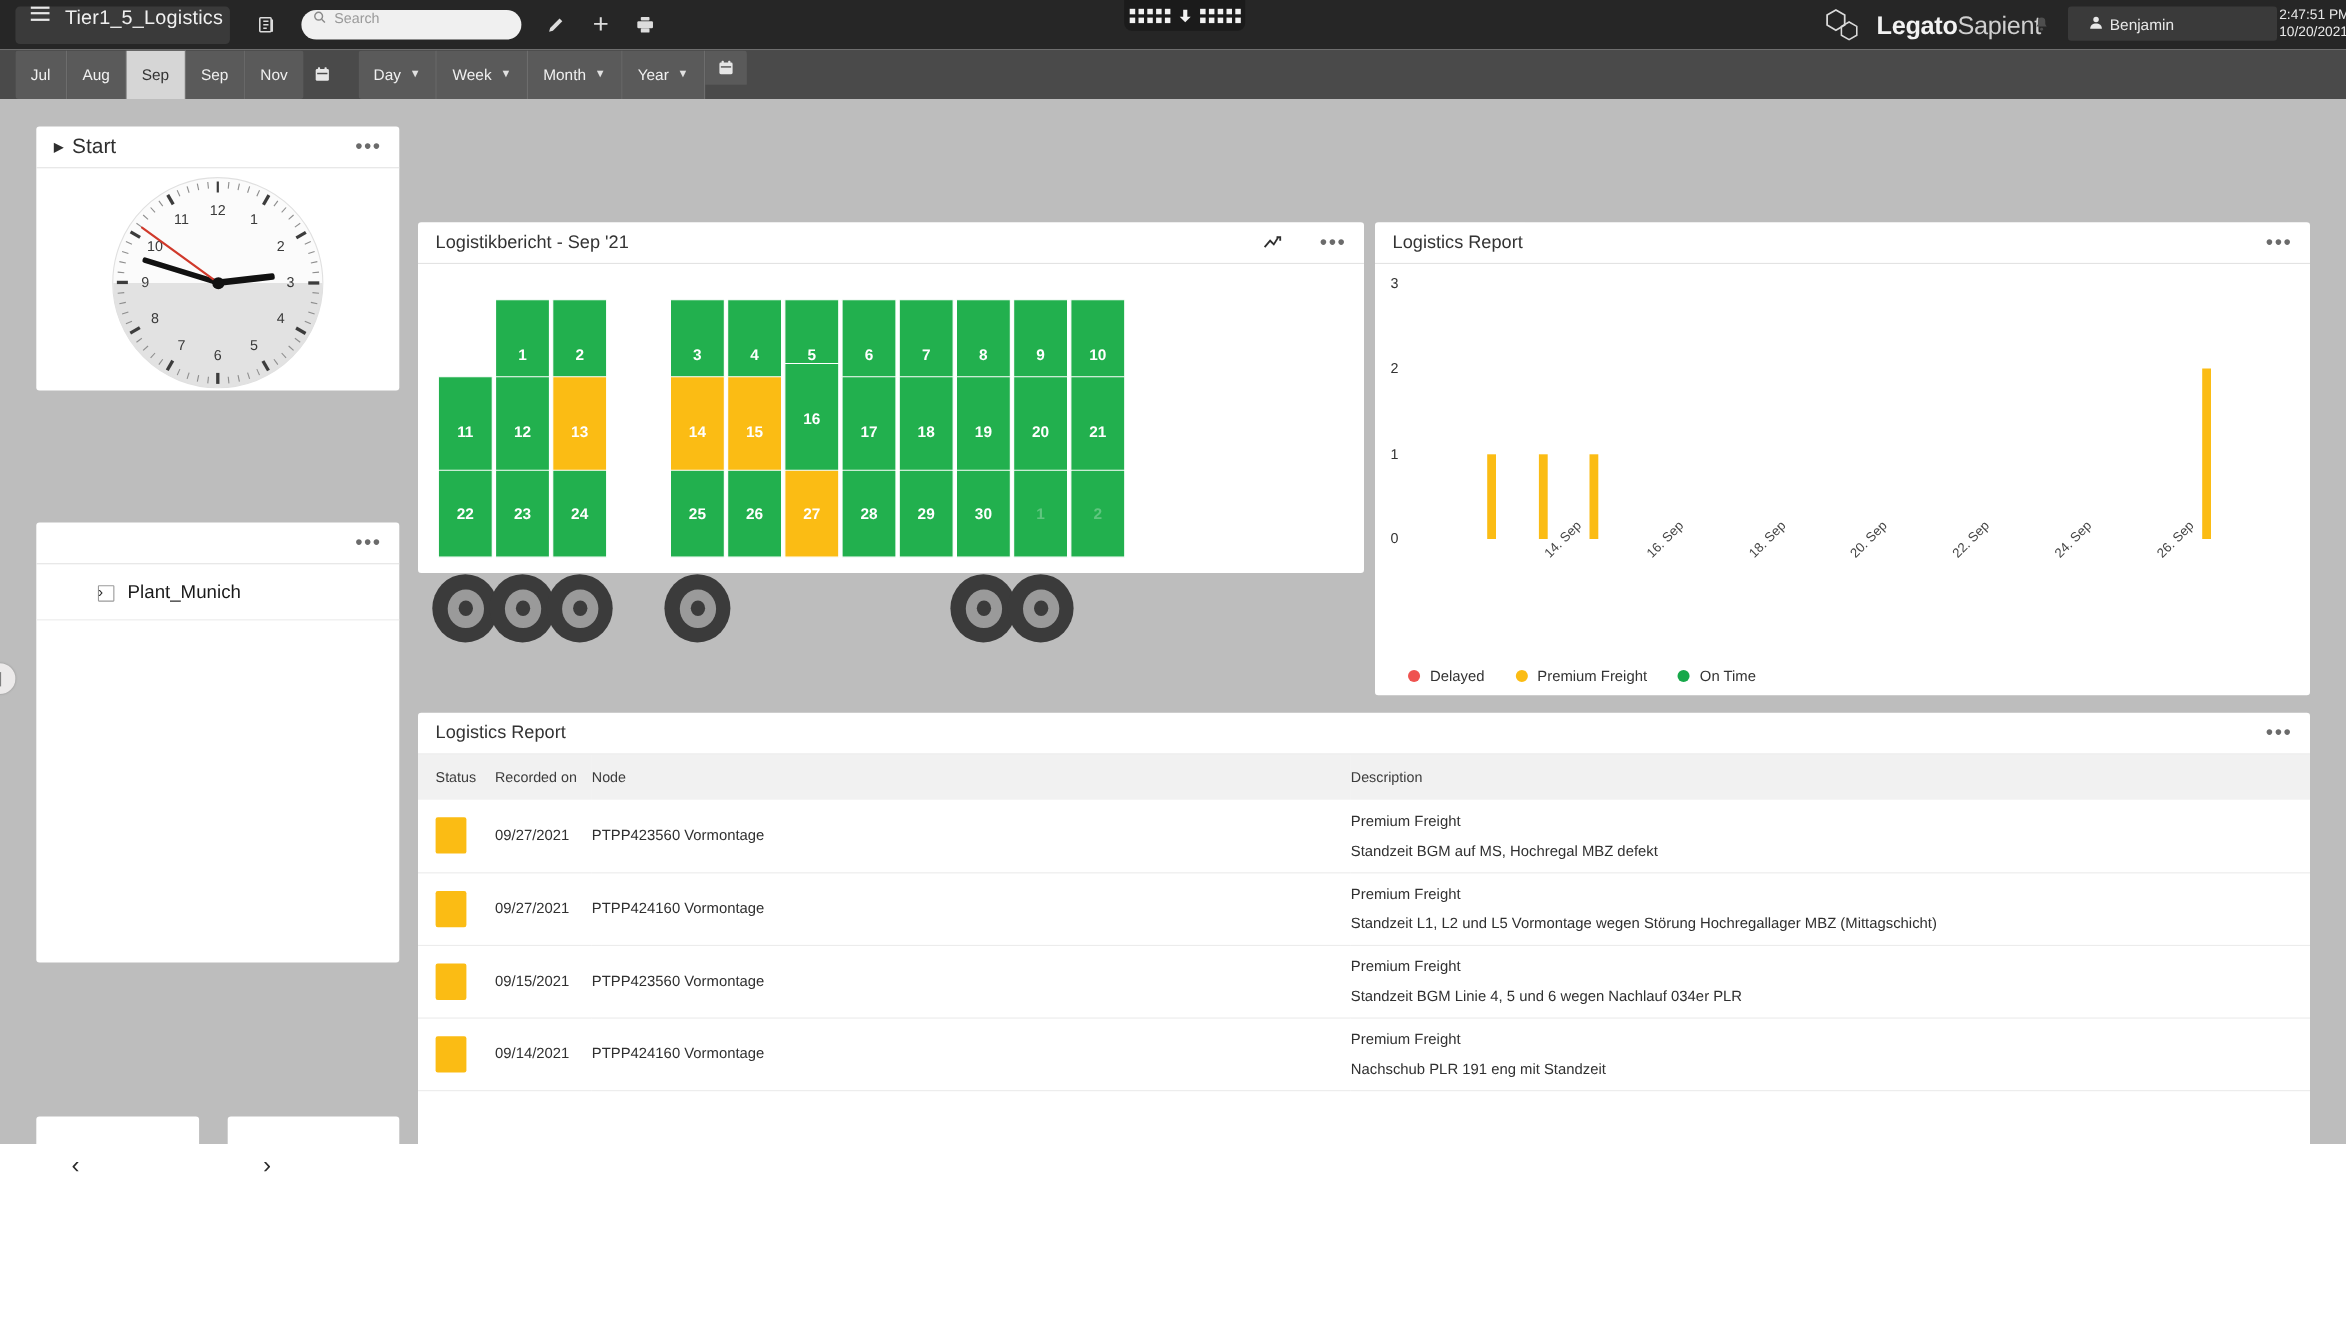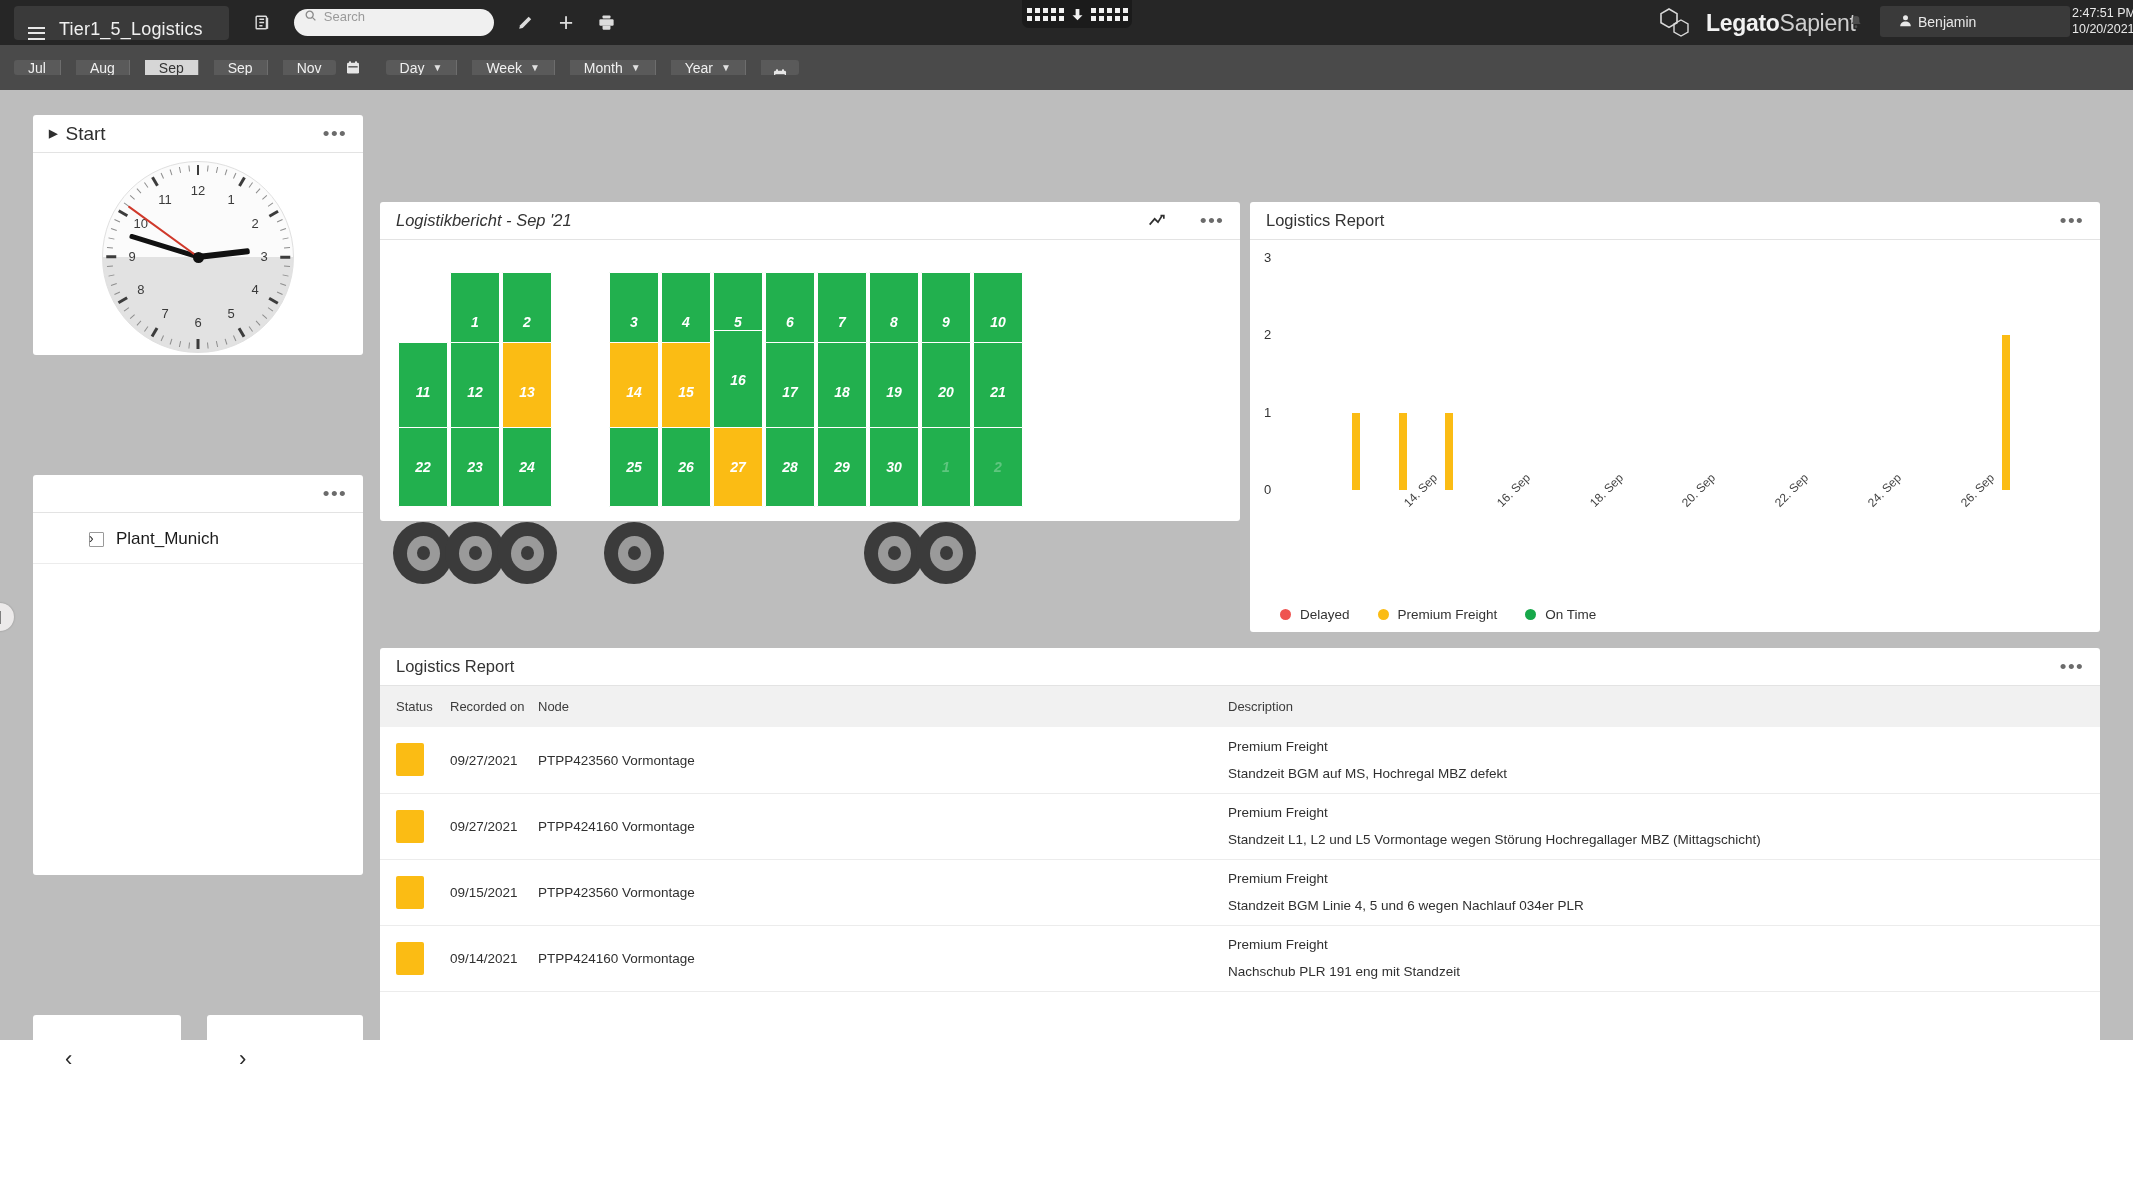--- a/index.html
+++ b/index.html
@@ -10,23 +10,23 @@
     overflow: hidden;
     position: relative;
   }
 
   
   .topbar {
     position: absolute; top: 0; left: 0; width: 2133px; height: 45px;
     background: #262626; display: flex; align-items: center;
   }
   .app-pill {
-    display: flex; align-items: flex-end; gap: 14px;
+    display: flex; align-items: flex-start; gap: 14px;
     background: #3a3a3a; border-radius: 4px;
-    height: 34px; padding: 0 26px 0 14px; margin-left: 14px;
+    height: 34px; padding: 0 6px 0 14px; margin-left: 14px;
   }
   .hamburger { width: 17px; height: 13px; position: relative; flex: none; }
   .hamburger i { position: absolute; left: 0; width: 17px; height: 2px; background: #e8e8e8; }
   .hamburger i:nth-child(1) { top: 0; }
   .hamburger i:nth-child(2) { top: 5.5px; }
   .hamburger i:nth-child(3) { top: 11px; }
   .app-title { color: #f0f0f0; font-size: 18px; letter-spacing: .2px; white-space: nowrap; }
 
   .tb-icon { color: #d8d8d8; display:flex; align-items:center; justify-content:center; }
   .icon-doc { margin-left: 24px; }
@@ -67,21 +67,21 @@
   .clock-txt {
     position: absolute; left: 2072px; top: 5px; color: #e9e9e9; font-size: 12.5px;
     line-height: 16px; text-align: left; white-space: nowrap;
   }
 
   
   .subbar {
     position: absolute; top: 45px; left: 0; width: 2133px; height: 45px;
     background: #4a4a4a; display: flex; align-items: center; padding-left: 14px;
   }
-  .seg { display: flex; height: 15px; border-radius: 3px; overflow: hidden; gap: 15px; }
+  .seg { display: flex; height: 44px; border-radius: 3px; overflow: hidden; }
   .seg > div {
     background: #5a5a5a; color: #f0f0f0; font-size: 14px;
     display: flex; align-items: center; justify-content: center;
     padding: 0 14px; border-right: 1px solid #6d6d6d; white-space: nowrap;
   }
   .seg > div:last-child { border-right: none; }
   .seg > div.active { background: #d6d6d6; color: #333; }
   .seg > div .chev { margin-left: 8px; font-size: 10px; opacity: .9; }
   .cal-btn { width: 34px; height: 31px; display: flex; align-items: center; justify-content: center; }
   .gap16 { width: 16px; }
@@ -142,21 +142,21 @@
   #home-card { left: 33px; top: 805px; width: 330px; height: 88px;
     display: flex; align-items: center; padding-left: 60px; }
   .home-lbl { font-size: 21px; color: #222; display: flex; align-items: center; gap: 12px; }
 
   #prev-card { left: 33px; top: 925px; width: 148px; height: 88px; }
   #next-card { left: 207px; top: 925px; width: 156px; height: 88px; }
   .navarrow { display:flex; align-items:center; height: 100%; padding-left: 32px;
     font-size: 22px; color: #2b2b2b; }
 
   
-  #lb-card { left: 380px; top: 112px; width: 860px; height: 319px; font-style: italic; }
+  #lb-card { left: 380px; top: 112px; width: 860px; height: 319px; }
   .lb-body { position: relative; padding: 22px 0 0 0; }
   .lb-grid { position: relative; height: 260px; margin: 0 18px; }
   .lb-cell {
     position: absolute; border: 1.5px solid #fff; border-radius: 1px;
     display: flex; align-items: center; justify-content: center;
     color: #fff; font-size: 14px; font-weight: 600;
   }
   .wheels { position: relative; height: 70px; margin: 0 18px; }
   .wheel { position: absolute; width: 60px; height: 62px; border-radius: 50%;
     background: #3b3b3b; display: flex; align-items: center; justify-content: center; }

